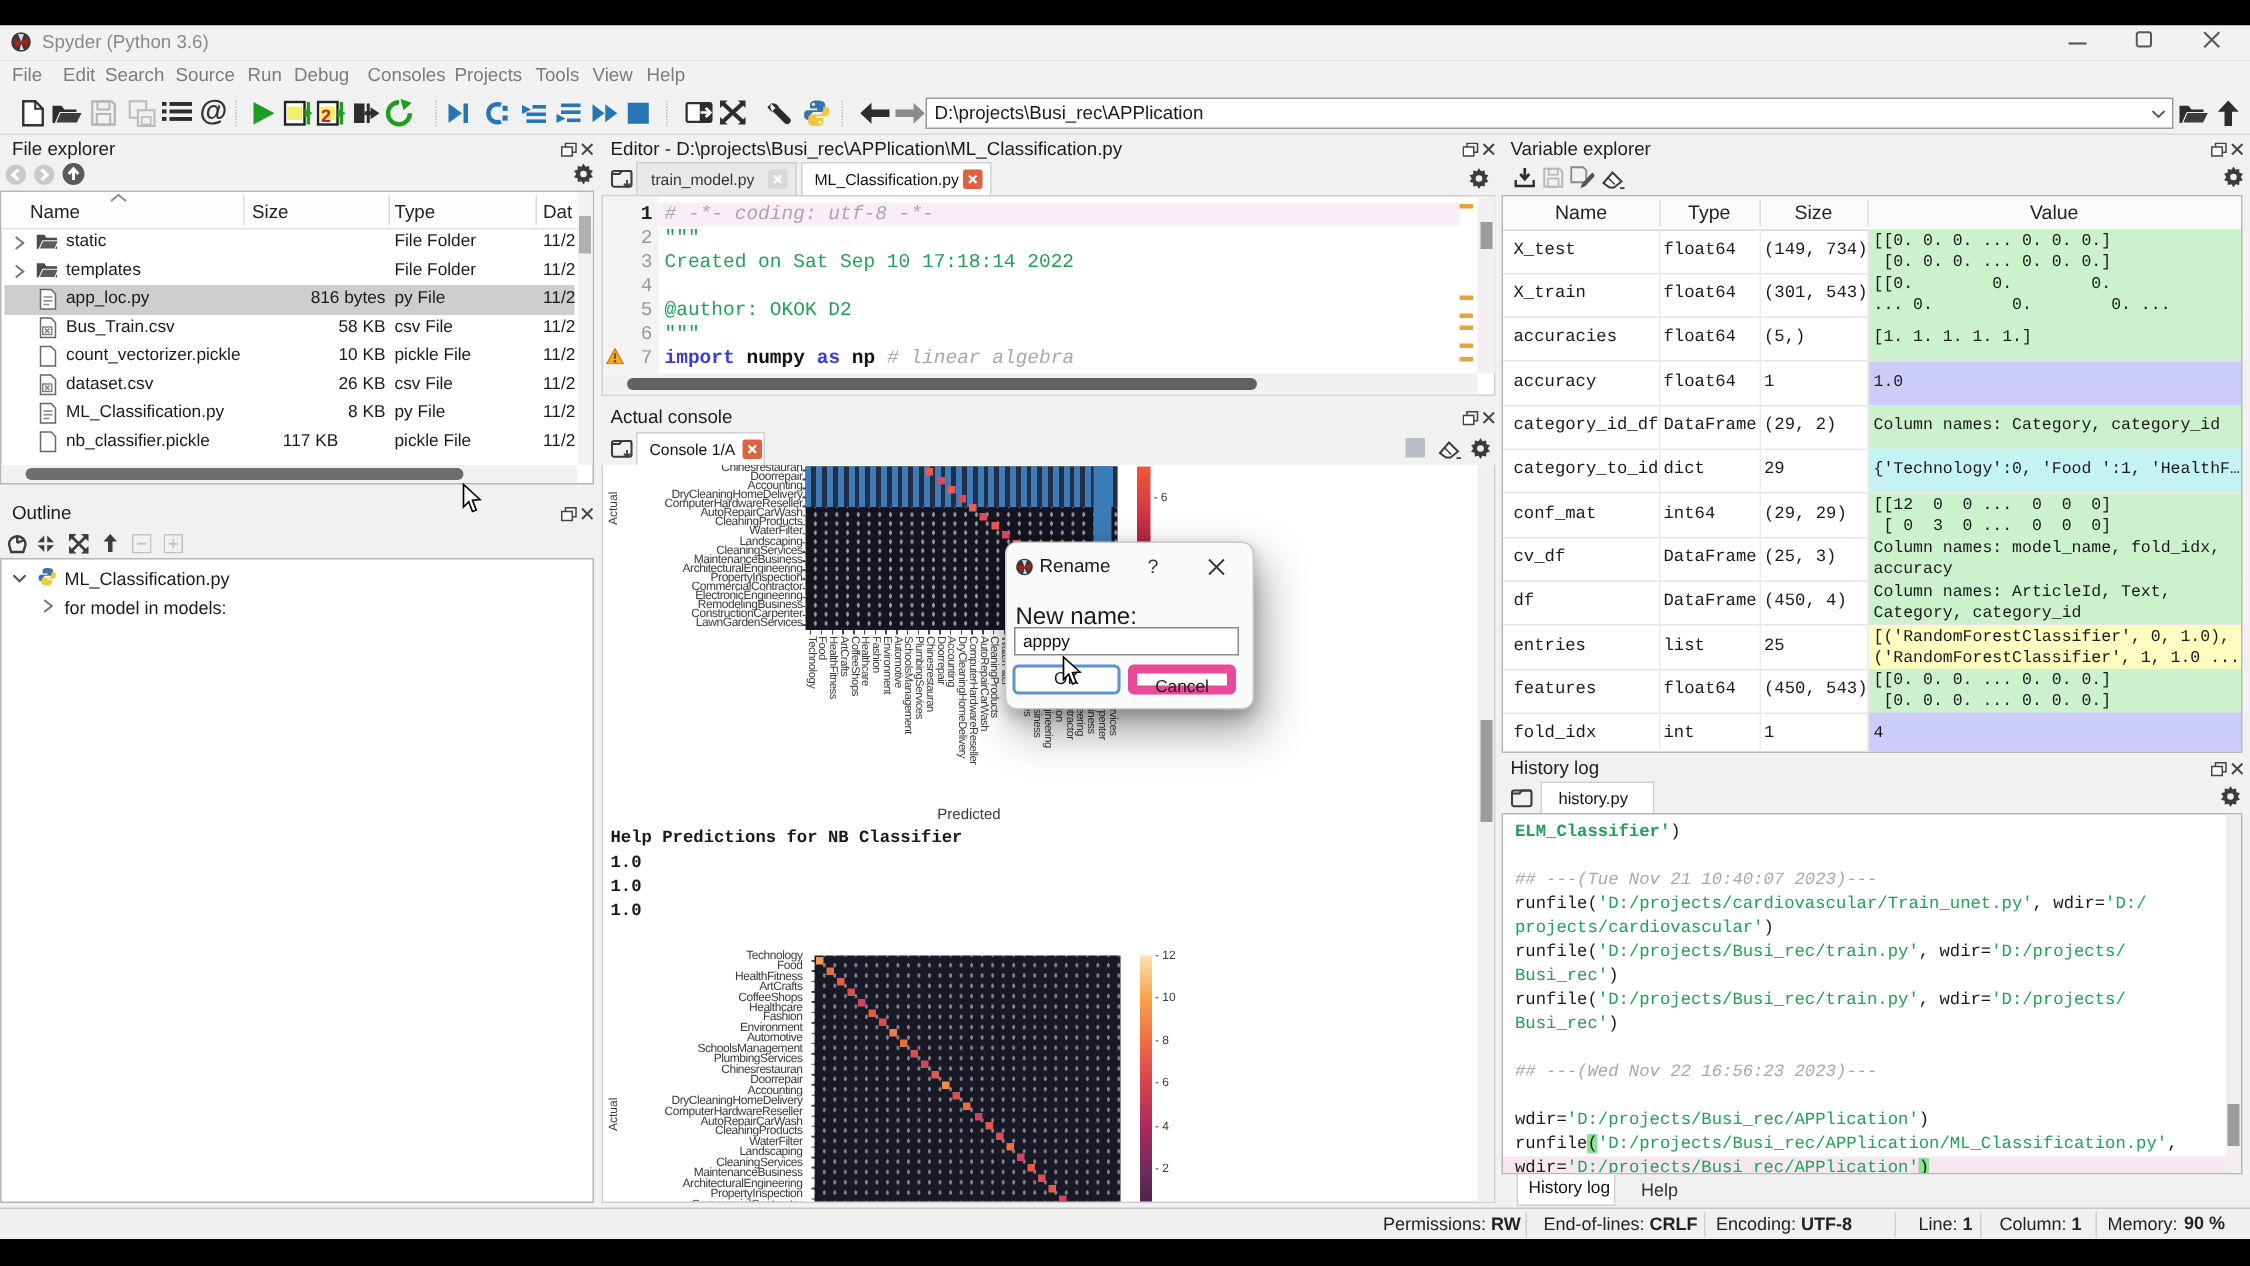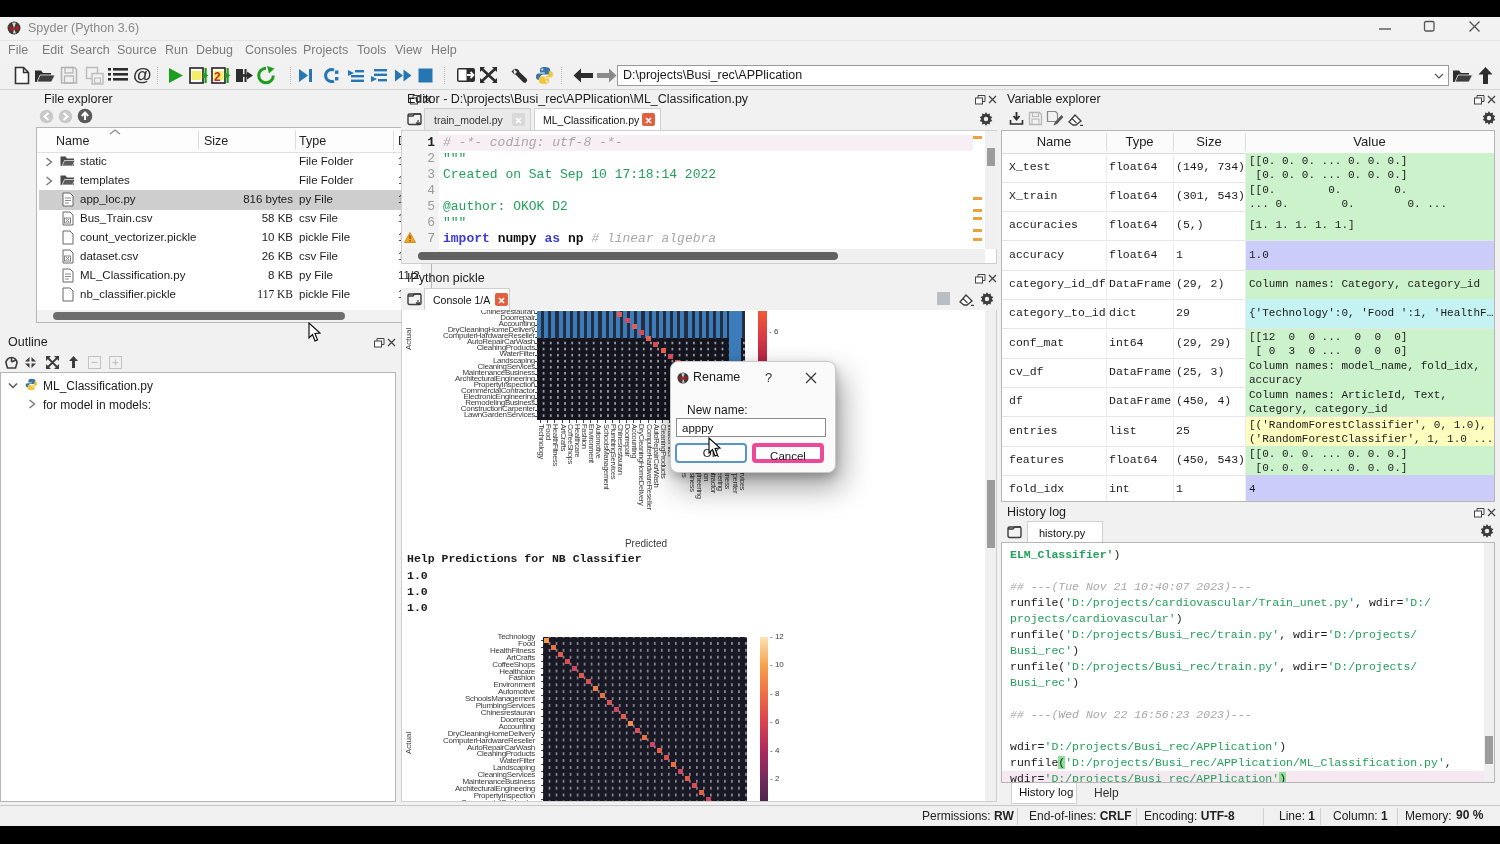--- a/index.html
+++ b/index.html
@@ -187,21 +187,21 @@
     </div>
     <svg class="abs" style="left:1452px;top:7px" width="21" height="15">
         <path d="M1 13 V1.5 h6 l2 2.5 h8 V13 z" fill="#2d2d2d"></path>
         <path d="M3 13 L6 6 h14.5 l-3.5 7 z" fill="#3d3d3d" stroke="#f1f1f1" stroke-width="0.8"></path>
       </svg>
     <svg class="abs" style="left:1477px;top:4px" width="17" height="19">
         <path d="M8.5 1 L15.5 8.5 h-4.5 V 18 h-5 V8.5 H1.5 z" fill="#2d2d2d"></path>
       </svg>
   </div>
 
-  <div id="fileexp" class="abs" style="left:0;top:89px;width:398px;height:241px;margin-left:36px;">
+  <div id="fileexp" class="abs" style="left:0;top:89px;width:398px;height:241px;">
     <div class="abs hdrtxt" style="left:8px;top:3px;">File explorer</div>
     <svg class="abs" style="left:374px;top:6px" width="11" height="10">
         <rect x="0.5" y="3" width="7" height="6" fill="#fff" stroke="#444" stroke-width="1"></rect>
         <path d="M3 3 V0.5 h7 v6 h-2.5" fill="none" stroke="#444" stroke-width="1"></path>
       </svg>
     <svg class="abs" style="left:387px;top:6px" width="9" height="9">
         <path d="M1 1 L8 8 M8 1 L1 8" stroke="#444" stroke-width="1.3"></path>
       </svg>
 
     <svg class="abs" style="left:3px;top:20px" width="15" height="15">
@@ -288,21 +288,21 @@
         <svg class="abs" style="left:25px;top:135px" width="12" height="15">
             <path d="M1 1 h7 l3 3 v10 h-10 z" fill="#fff" stroke="#666" stroke-width="1"></path>
           </svg>
         <span class="abs" style="left:43px;top:136px;">nb_classifier.pickle</span>
         <span class="abs" style="left:262px;top:136px;">pickle File</span>
         <div class="abs" style="left:156px;top:41px;width:100px;text-align:right;">816 bytes</div>
         <div class="abs" style="left:156px;top:60px;width:100px;text-align:right;">58 KB</div>
         <div class="abs" style="left:156px;top:79px;width:100px;text-align:right;">10 KB</div>
         <div class="abs" style="left:156px;top:98px;width:100px;text-align:right;">26 KB</div>
         <div class="abs" style="left:156px;top:117px;width:100px;text-align:right;">8 KB</div>
-        <div class="abs" style="left:156px;top:136px;width:100px;text-align:right;font-family:Liberation Serif, serif;">117 KB</div>
+        <div class="abs" style="left:156px;top:136px;width:100px;text-align:center;">117 KB</div>
         <span class="abs" style="left:361px;top:3px;">11/2</span>
           <span class="abs" style="left:361px;top:22px;">11/2</span>
         <span class="abs" style="left:361px;top:41px;">11/2</span>
           <span class="abs" style="left:361px;top:60px;">11/2</span>
         <span class="abs" style="left:361px;top:79px;">11/2</span>
           <span class="abs" style="left:361px;top:98px;">11/2</span>
         <span class="abs" style="left:361px;top:117px;">11/2</span>
           <span class="abs" style="left:361px;top:136px;">11/2</span>
       </div>
 
@@ -434,21 +434,21 @@
 
       <div class="abs" style="left:583px;top:0px;width:12px;height:118px;background:#f0f0f0;"></div>
       <div class="abs" style="left:585px;top:17px;width:8px;height:18px;background:#9c9c9c;"></div>
 
       <div class="abs" style="left:0px;top:118px;width:583px;height:14px;background:#f0f0f0;"></div>
       <div class="abs" style="left:16px;top:121px;width:420px;height:8px;background:#616161;border-radius:4px;"></div>
     </div>
   </div>
 
   <div id="console" class="abs" style="left:401px;top:264px;width:596px;height:541px;">
-    <div class="abs hdrtxt" style="left:6px;top:7px;">IPython pickle</div>
+    <div class="abs hdrtxt" style="left:6px;top:7px;">Actual console</div>
     <svg class="abs" style="left:574px;top:10px" width="11" height="10">
         <rect x="0.5" y="3" width="7" height="6" fill="#fff" stroke="#444" stroke-width="1"></rect>
         <path d="M3 3 V0.5 h7 v6 h-2.5" fill="none" stroke="#444" stroke-width="1"></path>
       </svg>
     <svg class="abs" style="left:587px;top:10px" width="9" height="9">
         <path d="M1 1 L8 8 M8 1 L1 8" stroke="#444" stroke-width="1.3"></path>
       </svg>
     <div class="abs" style="left:0;top:24px;width:596px;height:22px;background:#f1f1f1;">
       <svg class="abs" style="left:6px;top:3px" width="17" height="15">
           <rect x="1" y="3" width="13" height="10.5" rx="1.5" fill="none" stroke="#3c3c3c" stroke-width="1.4"></rect>
@@ -771,26 +771,26 @@
         <path d="M2 5 L7 7 L4 11 Z" fill="#c01818"></path>
         <path d="M12 4 L7 7 L11 10 Z" fill="#c01818"></path>
         <path d="M5 1.5 L7 7 L9 1.8 Z" fill="#d8d8d8"></path>
         <path d="M6 12.5 L7 8 L9 12.3 Z" fill="#d8d8d8"></path>
       </svg>
     <span class="abs" style="left:22px;top:8px;font-size:12.5px;color:#1a1a1a;">Rename</span>
     <span class="abs" style="left:94px;top:8px;font-size:13px;color:#333;">?</span>
     <svg class="abs" style="left:134px;top:10px" width="12" height="12">
         <path d="M1 1 L11 11 M11 1 L1 11" stroke="#333" stroke-width="1.2"></path>
       </svg>
-    <span class="abs" style="left:16px;top:41px;font-size:12px;color:#1a1a1a;">New name:</span>
+    <span class="abs" style="left:6px;top:41px;font-size:16px;color:#1a1a1a;">New name:</span>
     <div class="abs" style="left:5px;top:56px;width:150px;height:19px;background:#fff;border:1px solid #8a8a8a;box-sizing:border-box;">
       <span class="abs" style="left:5px;top:3px;font-size:11.5px;color:#111;">apppy</span>
     </div>
     <div class="abs" style="left:4px;top:81px;width:72px;height:20px;background:#fdfdfd;border:2px solid #5b94cc;border-radius:4px;box-sizing:border-box;text-align:center;font-size:11.5px;color:#1a1a1a;"><span style="position:relative;top:2px;">OK</span></div>
-    <div class="abs" style="left:81px;top:81px;width:72px;height:20px;background:#fdfdfd;border:4px solid #ec4899;border-radius:4px;box-sizing:border-box;text-align:center;font-size:11.5px;color:#1a1a1a;"><span style="position:relative;top:3px;">Cancel</span></div>
+    <div class="abs" style="left:81px;top:81px;width:72px;height:20px;background:#fdfdfd;border:6px solid #ec4899;border-radius:4px;box-sizing:border-box;text-align:center;font-size:11.5px;color:#1a1a1a;"><span style="position:relative;top:3px;">Cancel</span></div>
   </div>
 
   <svg class="abs" style="left:308px;top:322px;z-index:60;" width="14" height="21">
       <path d="M1 1 L1 16 L4.5 12.5 L7 19 L9.5 18 L7 11.5 L12 11 Z" fill="#fff" stroke="#000" stroke-width="1.1"></path>
     </svg>
   <svg class="abs" style="left:708px;top:437px;z-index:60;" width="14" height="21">
       <path d="M1 1 L1 16 L4.5 12.5 L7 19 L9.5 18 L7 11.5 L12 11 Z" fill="#fff" stroke="#000" stroke-width="1.1"></path>
     </svg>
 
   <div class="abs" style="left:0;top:826px;width:1500px;height:18px;background:#000;"></div>

